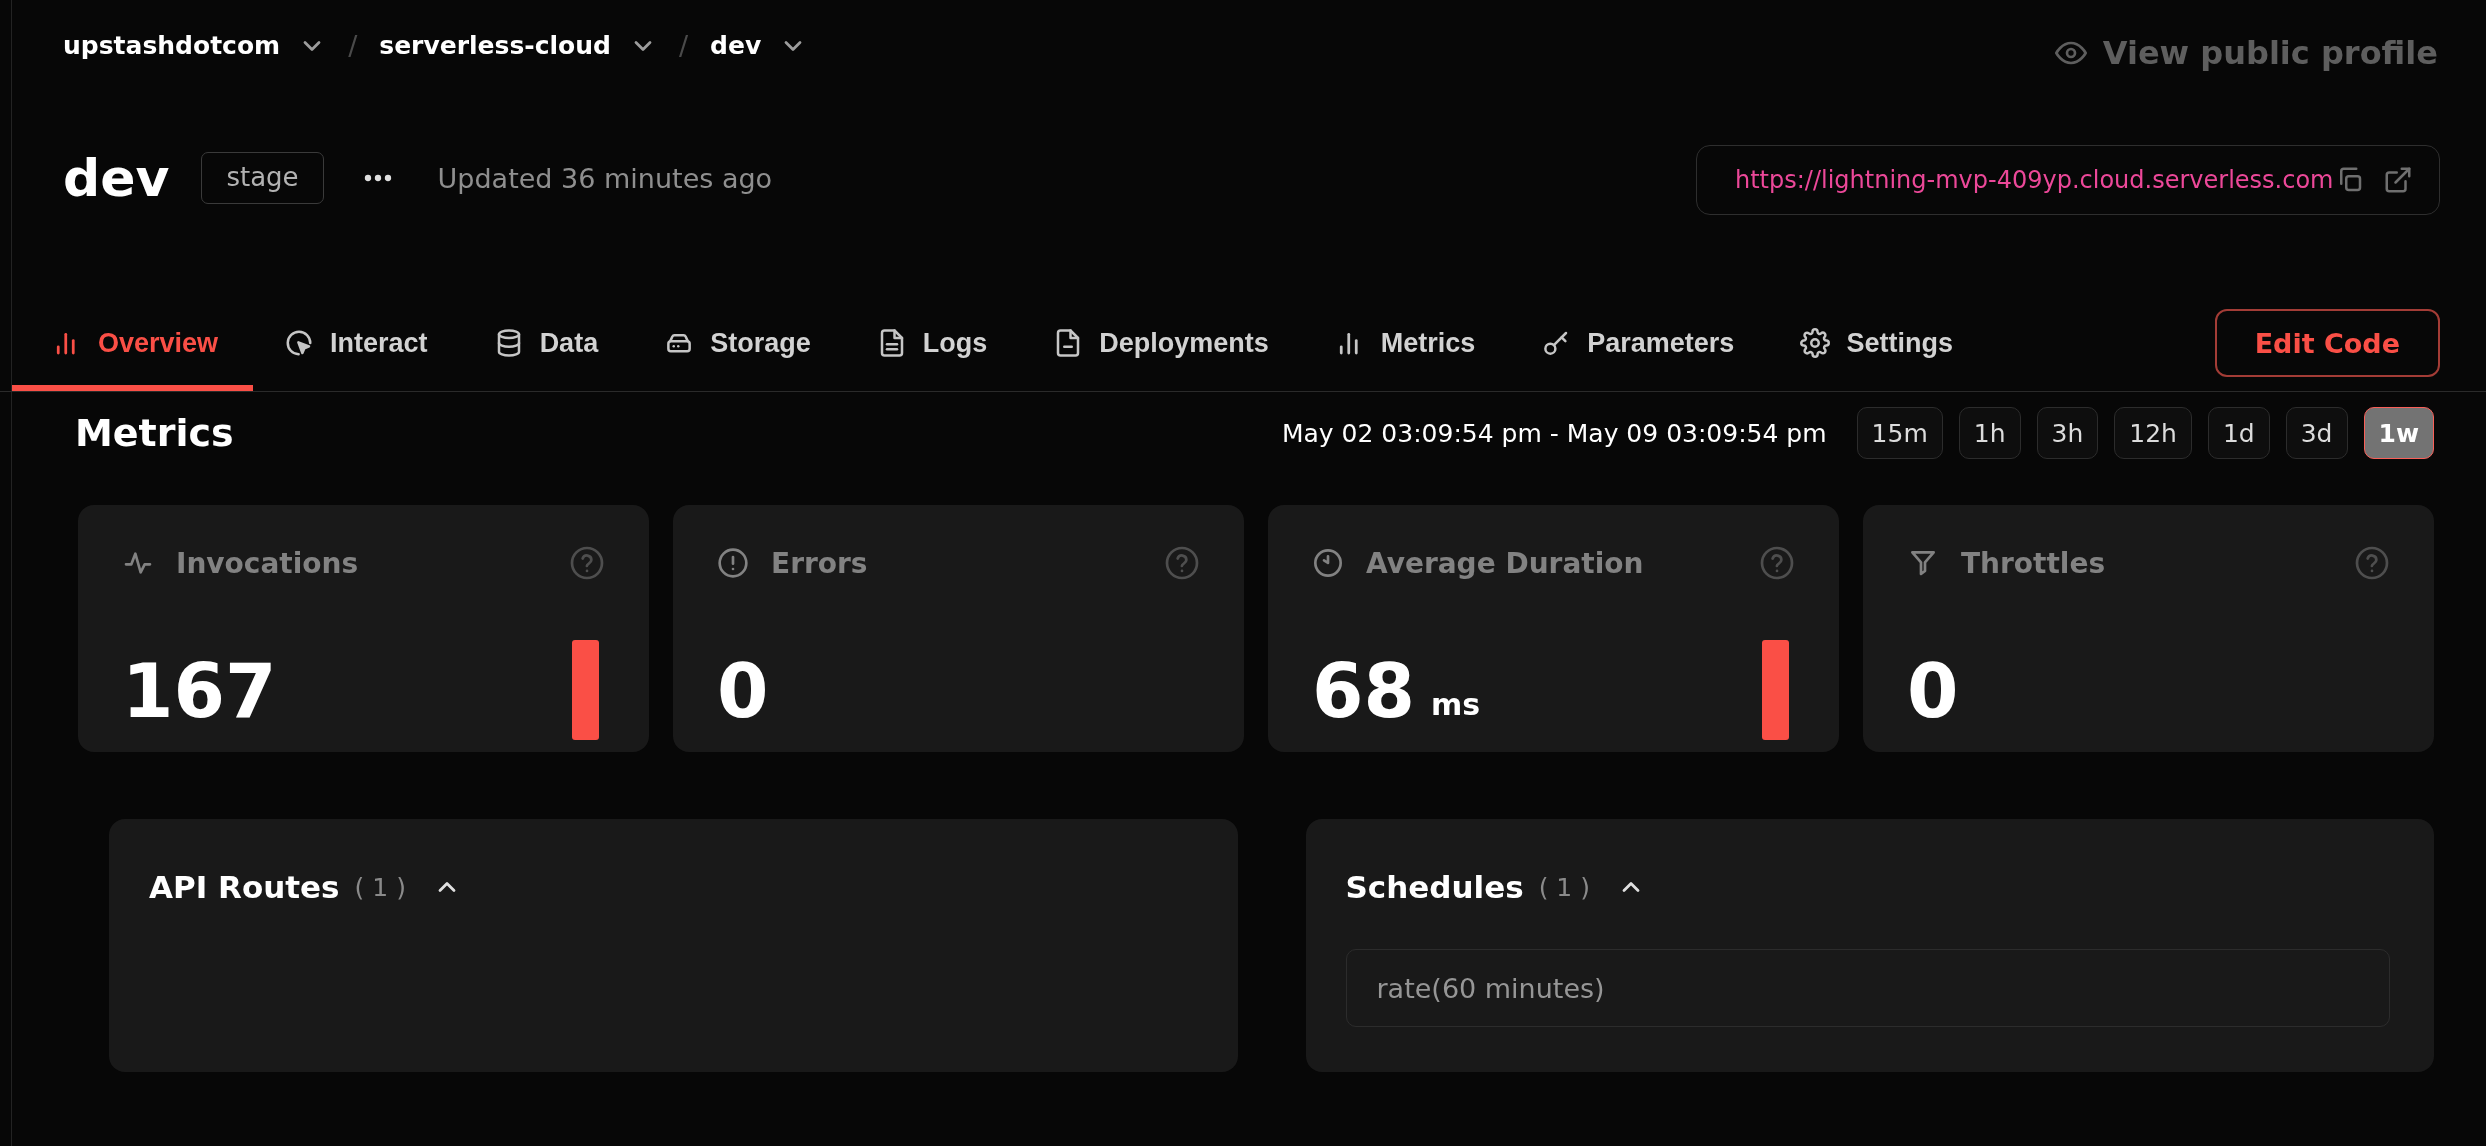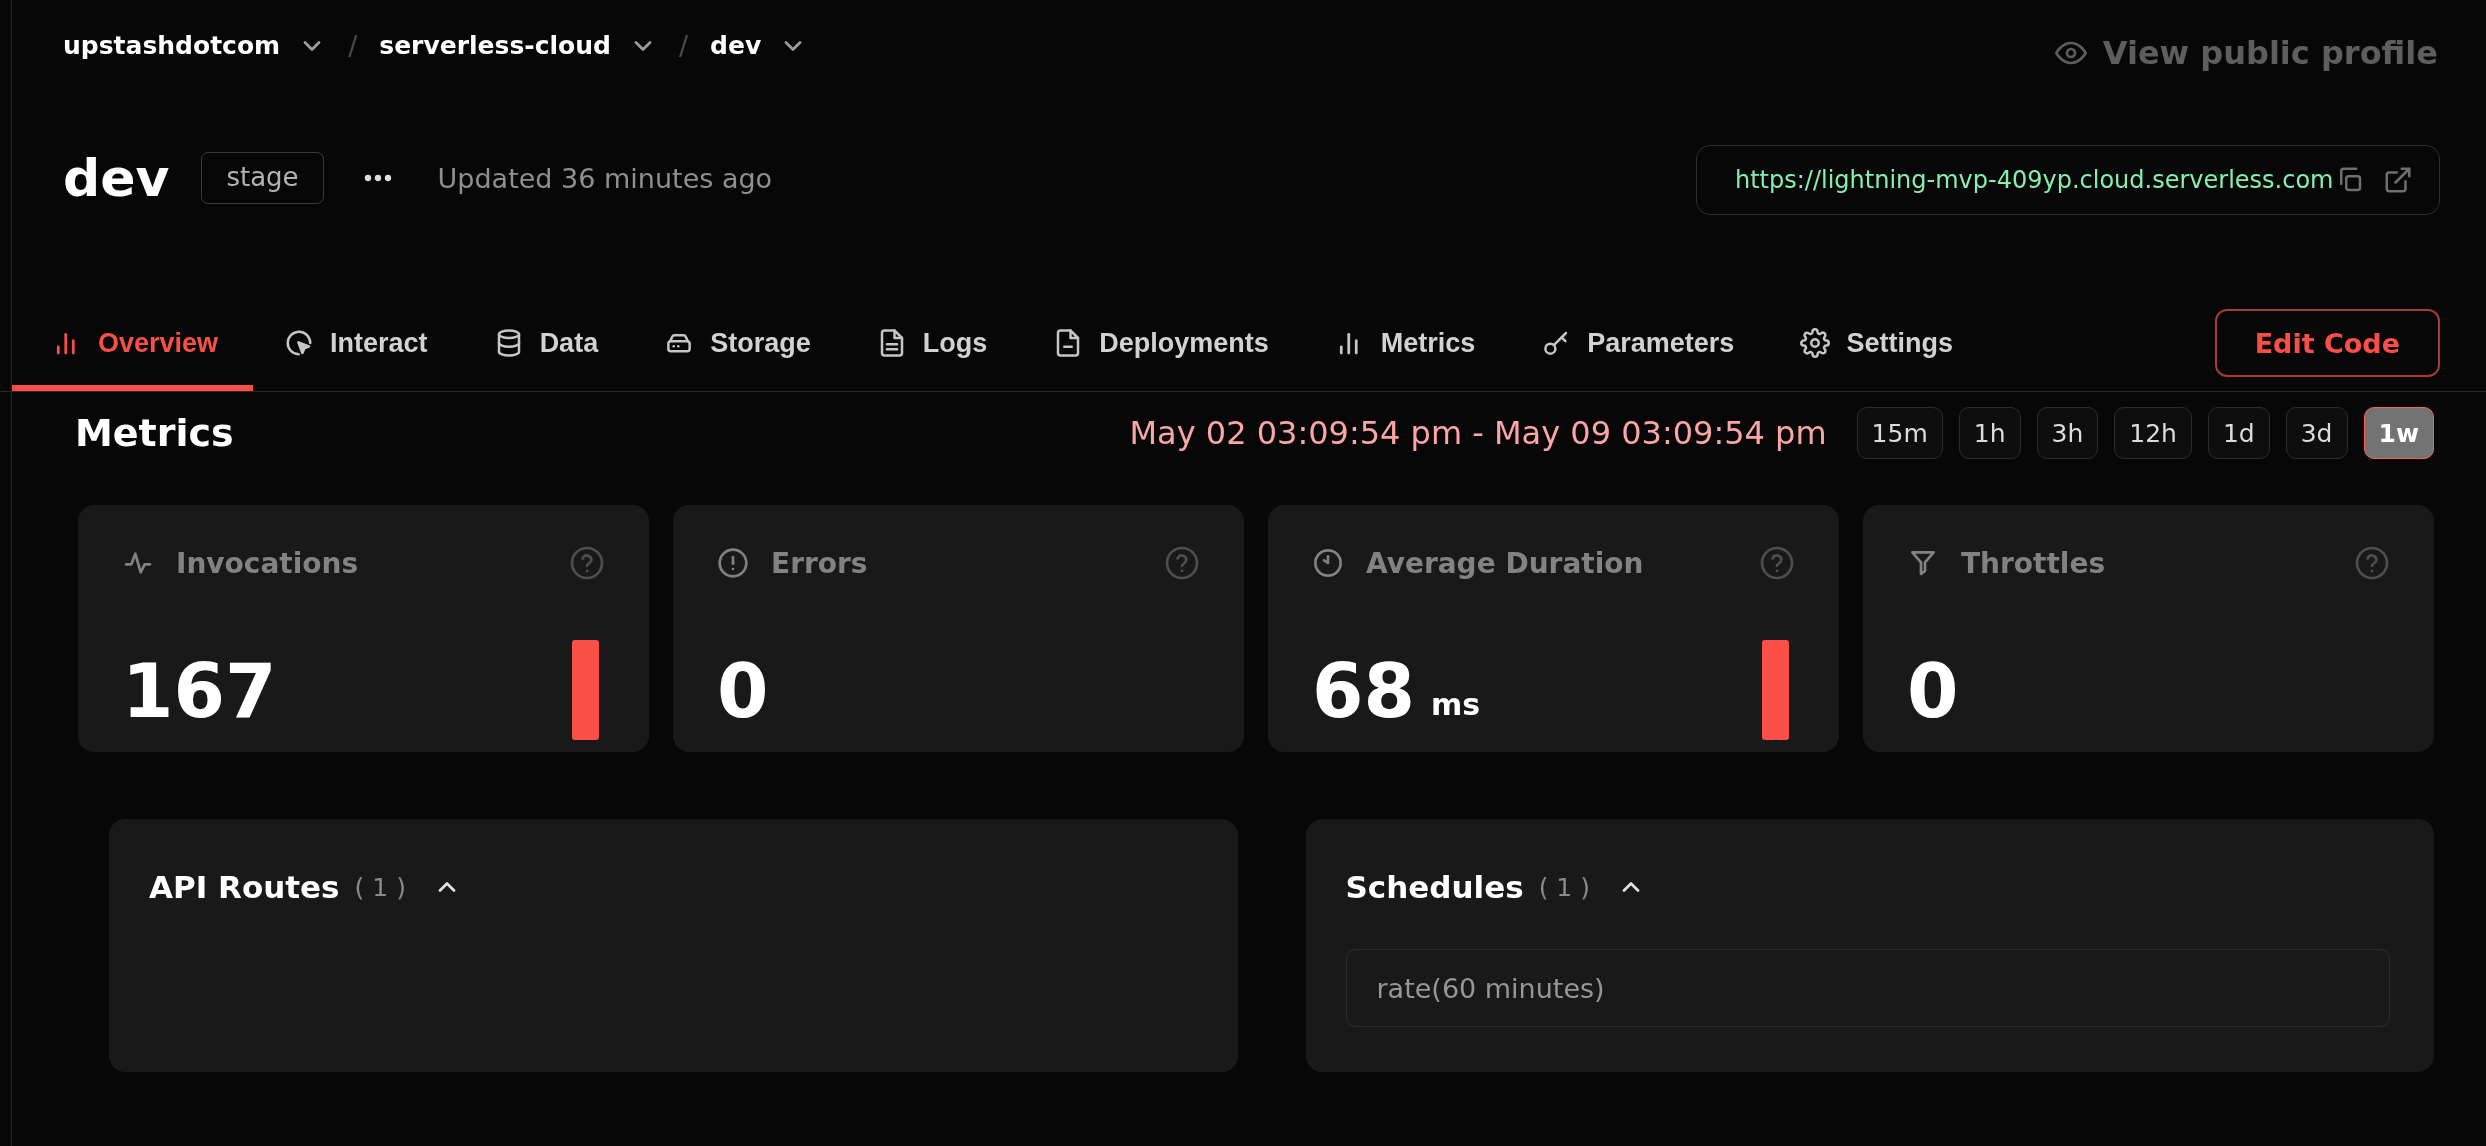--- a/index.html
+++ b/index.html
@@ -25,42 +25,42 @@
   .stage-row { position:absolute; left:63px; top:140px; height:76px; display:flex; align-items:center; }
   .stage-title { font-size:52px; font-weight:bold; line-height:1; }
   .stage-badge { margin-left:32px; border:1px solid #3a3a3a; border-radius:7px; padding:9px 24px 11px;
     color:#b2b2b2; font-size:26px; }
   .more-btn { margin-left:34px; color:#dedede; background:none; border:none; cursor:pointer; display:flex; }
   .updated { margin-left:40px; color:#8f8f8f; font-size:27px; }
 
   .url-box { position:absolute; right:46px; top:145px; width:744px; height:70px;
     border:1px solid #2e2e2e; border-radius:14px; display:flex; align-items:center;
     padding:0 26px 0 38px; cursor:text; }
-  .url-text { flex:1; color:#86efac; font-size:24px; white-space:nowrap; overflow:hidden; }
+  .url-text { flex:1; color:#ec4899; font-size:24px; white-space:nowrap; overflow:hidden; }
   .url-icons { display:flex; align-items:center; gap:18px; color:#6f6f6f; }
   .url-icons button { background:none; border:none; color:#6f6f6f; cursor:pointer; display:flex; }
 
   .tabs { position:absolute; left:52px; right:46px; bottom:0; height:96px; display:flex; align-items:center; gap:66px; }
   .tab { display:flex; align-items:center; gap:16px; font-size:27px; font-weight:600;
     color:#d2d2d2; background:none; border:none; cursor:pointer; white-space:nowrap; }
   .tab svg { color:#c6c6c6; }
   .tab.active { color:#fa4f46; }
   .tab.active svg { color:#fa4f46; }
   .tab-underline { position:absolute; left:-40px; bottom:0; width:241px; height:6px; background:#fa4f46; }
   .edit-code { margin-left:auto; height:68px; padding:0 38px; border:2px solid #a33c36; border-radius:12px;
     background:transparent; color:#fa4f46; font-size:27px; font-weight:bold; cursor:pointer;
     font-family:inherit; display:flex; align-items:center; }
 
   
   .content { position:absolute; left:0; right:0; top:347px; bottom:0; }
 
   .metrics-header { display:flex; align-items:center; justify-content:space-between; margin:60px 52px 0 75px; }
   .metrics-title { font-size:38px; font-weight:bold; }
   .metrics-right { display:flex; align-items:center; gap:16px; }
-  .date-range { color:#fca5a5; font-size:32px; margin-right:14px; white-space:nowrap; }
+  .date-range { color:#ffffff; font-size:25px; margin-right:14px; white-space:nowrap; }
   .range-btn { height:52px; min-width:52px; padding:0 14px; border:1px solid #2c2c2c; border-radius:10px;
     background:#0e0e0e; color:#dcdcdc; font-size:25px; font-family:inherit; cursor:pointer;
     display:flex; align-items:center; justify-content:center;text-align:right; }
   .range-btn.active { background:#737373; border-color:#f95f58; color:#fff; font-weight:600; }
 
   .cards { display:grid; grid-template-columns:repeat(4,1fr); gap:24px; margin:46px 52px 11px 78px; }
   .card { position:relative; background:#191919; border-radius:16px; height:247px;
     padding:40px 44px 26px; display:flex; flex-direction:column; justify-content:space-between; }
   .card-top { display:flex; align-items:center; gap:22px; color:#828282; font-size:28px; font-weight:600; }
   .help-btn { margin-left:auto; background:none; border:none; color:#4e4e4e; cursor:pointer; display:flex; }

